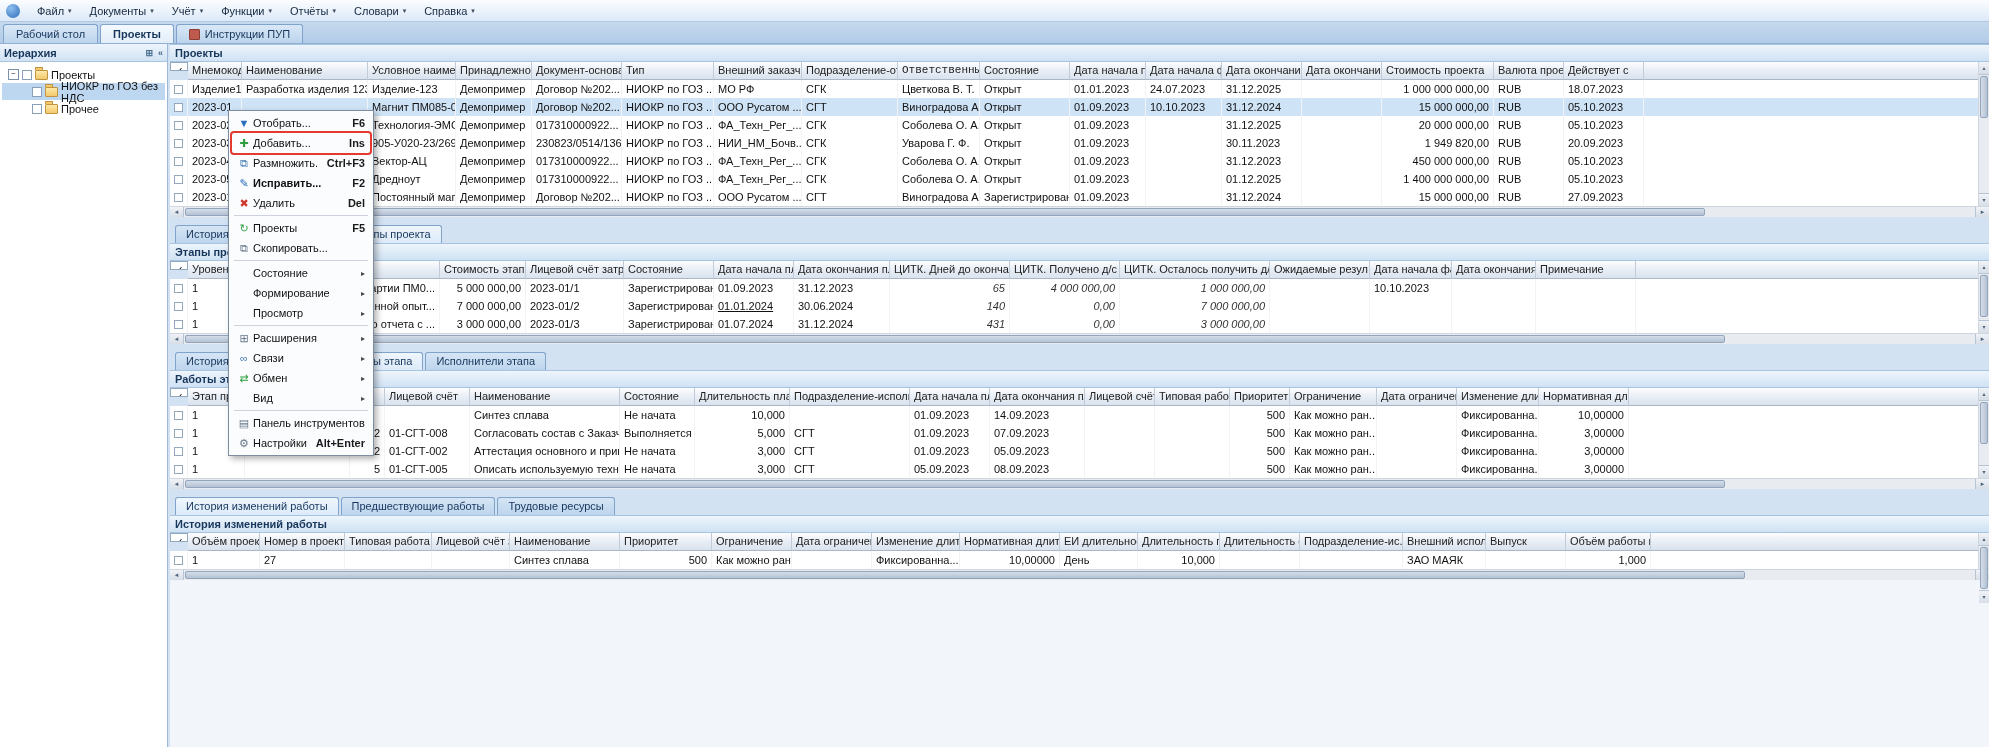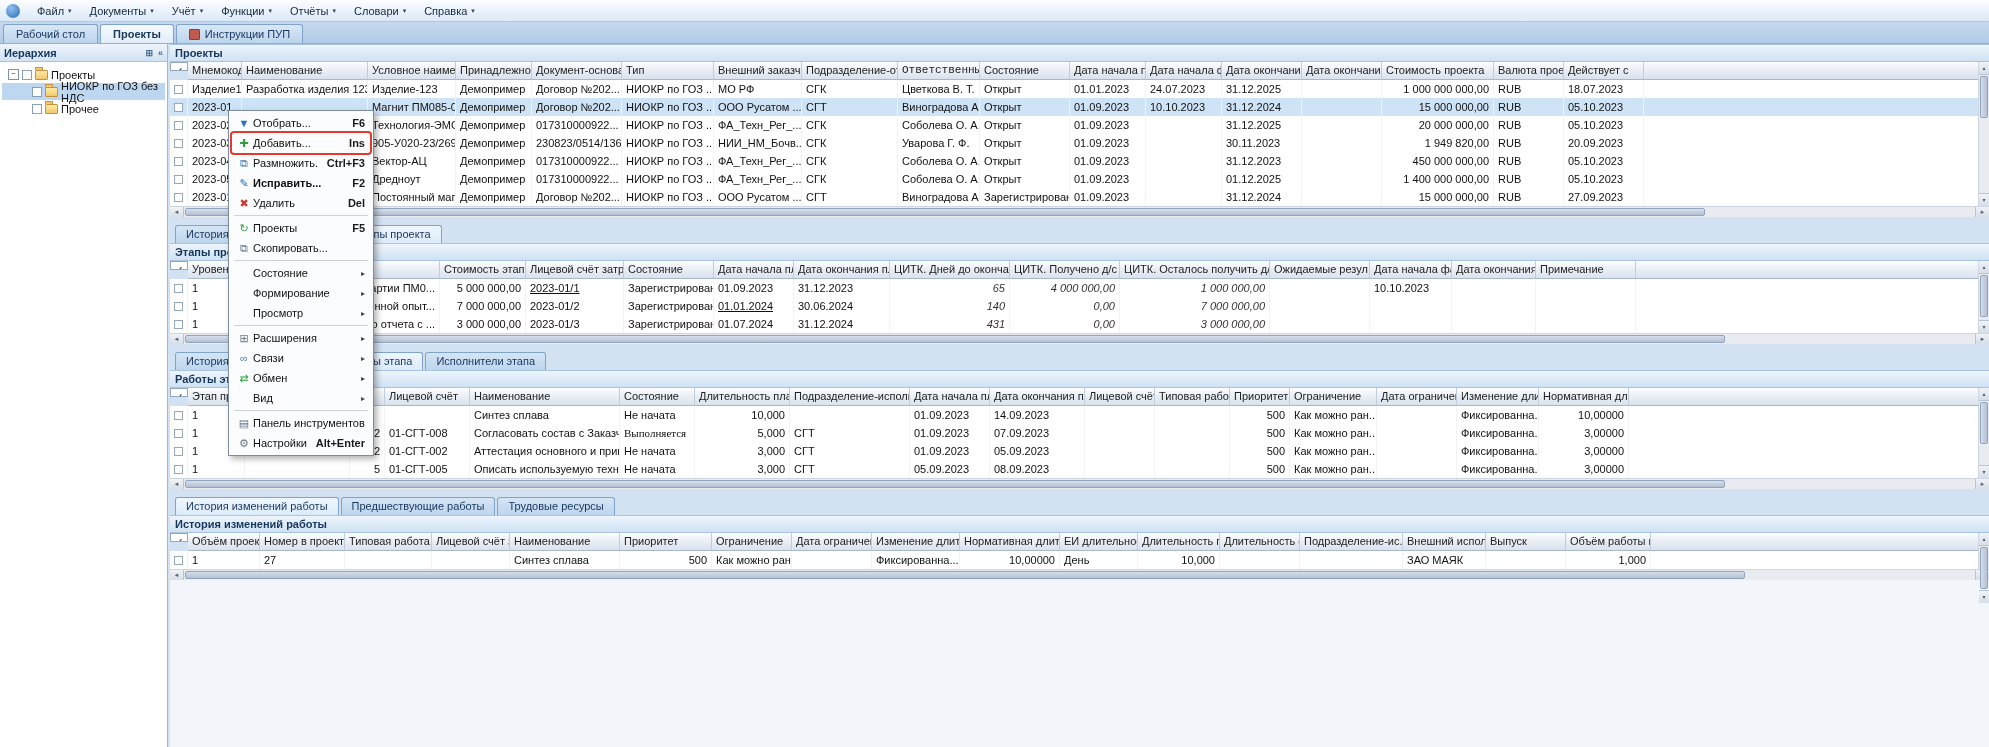--- a/index.html
+++ b/index.html
@@ -408,21 +408,21 @@
           <div class="gh-cell" style="width: 100px;">Примечание</div>
           <div class="gh-cell fill"></div>
         </div>
         <div class="grid-row">
           <div class="gr-cell cb-cell" style="width: 18px;">
             <span class="cb"></span>
           </div>
           <div class="gr-cell" style="width: 52px;">1</div>
           <div class="gr-cell right" style="width: 200px;">...й партии ПМ0...</div>
           <div class="gr-cell right" style="width: 86px;">5 000 000,00</div>
-          <div class="gr-cell" style="width: 98px; text-decoration: underline;">2023-01/1</div>
+          <div class="gr-cell" style="width: 98px;">2023-01/1</div>
           <div class="gr-cell" style="width: 90px;">Зарегистрирован</div>
           <div class="gr-cell" style="width: 80px;">01.09.2023</div>
           <div class="gr-cell" style="width: 96px;">31.12.2023</div>
           <div class="gr-cell right italic" style="width: 120px;">65</div>
           <div class="gr-cell right italic" style="width: 110px;">4 000 000,00</div>
           <div class="gr-cell right italic" style="width: 150px;">1 000 000,00</div>
           <div class="gr-cell" style="width: 100px;"></div>
           <div class="gr-cell" style="width: 82px;">10.10.2023</div>
           <div class="gr-cell" style="width: 84px;"></div>
           <div class="gr-cell" style="width: 100px;"></div>
@@ -538,21 +538,21 @@
         </div>
         <div class="grid-row">
           <div class="gr-cell cb-cell" style="width: 18px;">
             <span class="cb"></span>
           </div>
           <div class="gr-cell" style="width: 57px;">1</div>
           <div class="gr-cell" style="width: 105px;"></div>
           <div class="gr-cell right" style="width: 35px;">2</div>
           <div class="gr-cell" style="width: 85px;">01-СГТ-008</div>
           <div class="gr-cell" style="width: 150px;">Согласовать состав с Заказчиком</div>
-          <div class="gr-cell" style="width: 75px; font-family: Liberation Serif, serif;">Выполняется</div>
+          <div class="gr-cell" style="width: 75px;">Выполняется</div>
           <div class="gr-cell right" style="width: 95px;">5,000</div>
           <div class="gr-cell" style="width: 120px;">СГТ</div>
           <div class="gr-cell" style="width: 80px;">01.09.2023</div>
           <div class="gr-cell" style="width: 95px;">07.09.2023</div>
           <div class="gr-cell" style="width: 70px;"></div>
           <div class="gr-cell" style="width: 75px;"></div>
           <div class="gr-cell right" style="width: 60px;">500</div>
           <div class="gr-cell" style="width: 87px;">Как можно ран...</div>
           <div class="gr-cell" style="width: 80px;"></div>
           <div class="gr-cell" style="width: 82px;">Фиксированна...</div>

